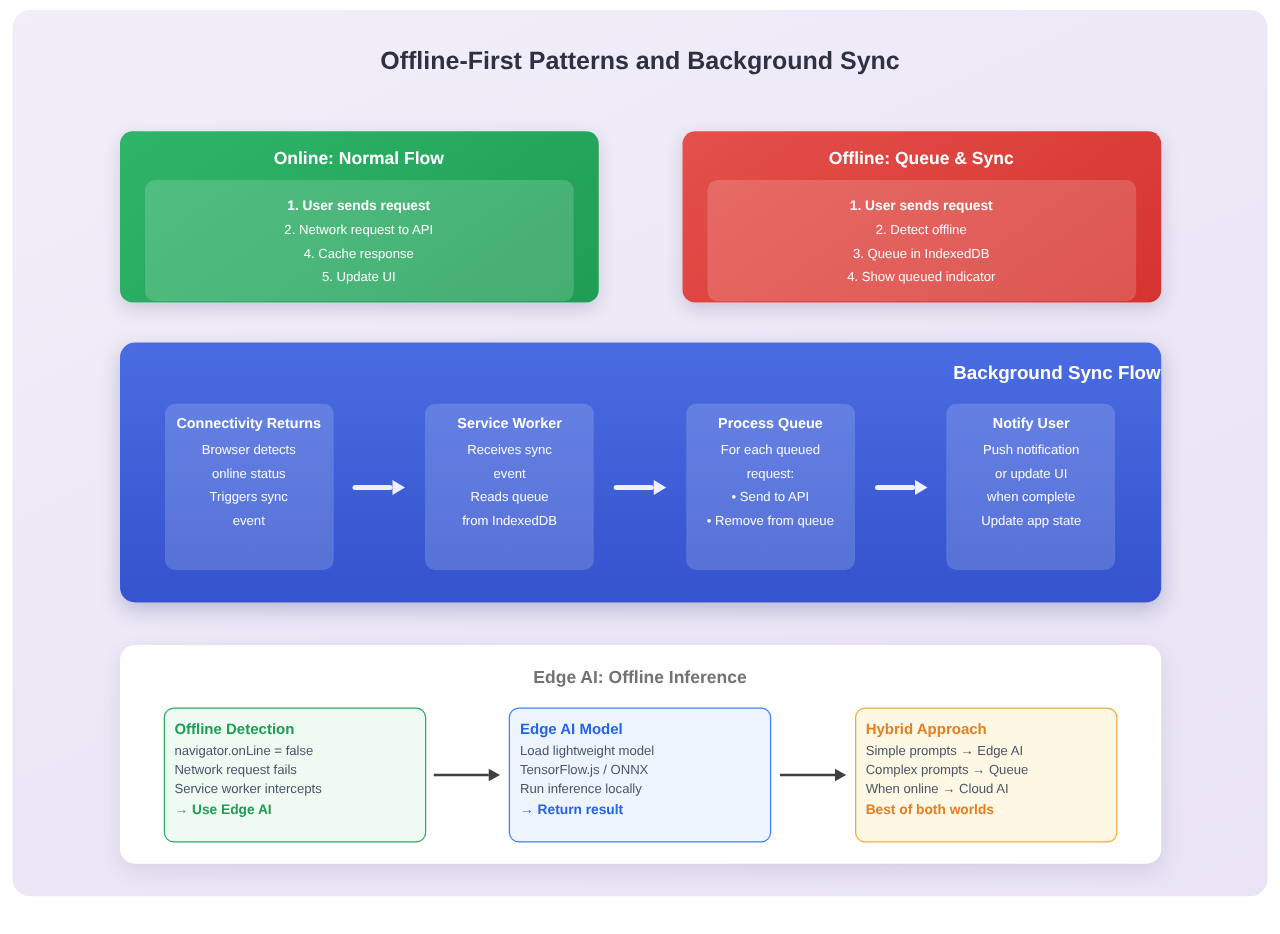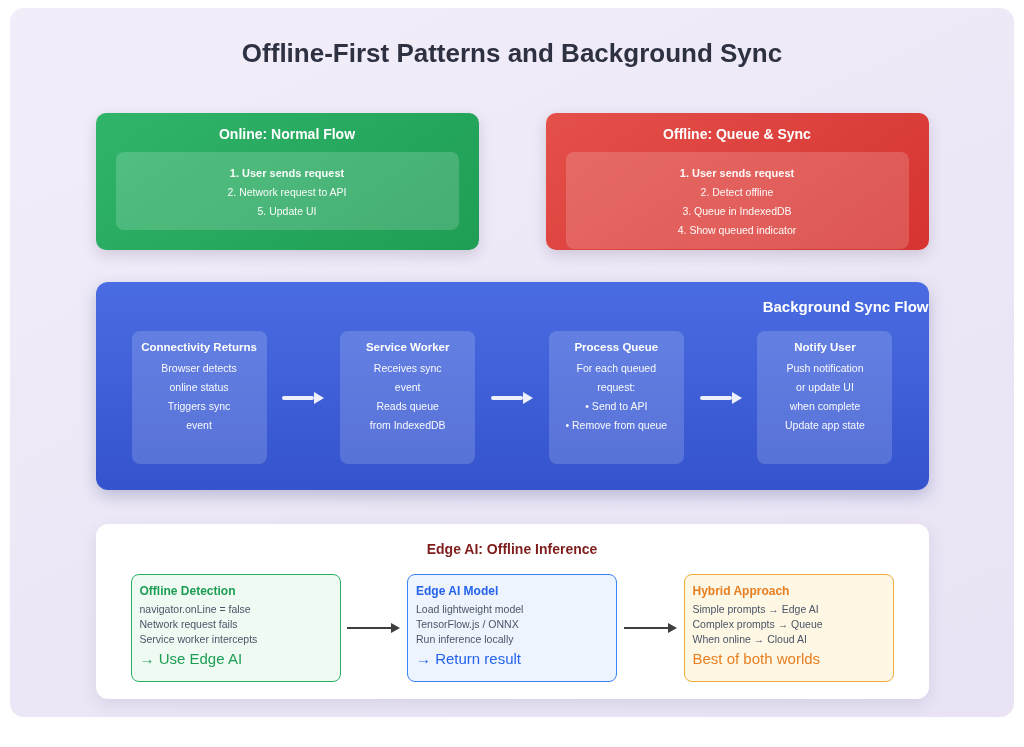--- a/index.html
+++ b/index.html
@@ -13,21 +13,21 @@
   .canvas {
     position: absolute;
     left: 10px; right: 10px; top: 8px; bottom: 30px;
     background: linear-gradient(155deg, #f2eef9 0%, #ece7f6 55%, #e9e3f5 100%);
     border-radius: 14px;
   }
   .page-title {
     margin: 0;
     padding-top: 30px;
     text-align: center;
-    font-size: 26px;
+    font-size: 20px;
     font-weight: bold;
     color: #2d3142;
   }
   .content { width: 833px; margin: 0 auto; }
 
   
   .top-row { display: flex; gap: 67px; margin-top: 44px; }
   .flow-card {
     flex: 1;
     height: 137px;
@@ -110,42 +110,42 @@
     height: 175px;
     box-sizing: border-box;
     border-radius: 12px;
     background: #ffffff;
     padding-top: 17px;
     box-shadow: 0 6px 16px rgba(80, 70, 120, 0.12);
   }
   .edge-title-main {
     margin: 0;
     text-align: center;
-    color: #7f1d1d;
+    color: #737373;
     font-size: 14px;
     font-weight: bold;
   }
   .edge-row {
     display: flex;
     align-items: center;
     justify-content: space-between;
     padding: 17px 35px 0;
   }
   .edge-box {
     width: 210px;
     height: 108px;
     box-sizing: border-box;
     border: 1.5px solid #999;
     border-radius: 8px;
     padding: 9px 8px;
     background: #f5f5f5;
   }
   .edge-box-title { font-size: 12px; font-weight: bold; margin-bottom: 5px; }
   .edge-line { font-size: 10.5px; color: #4a5568; margin: 3px 0; }
-  .edge-highlight { font-size: 15px; font-weight: normal; margin-top: 5px; }
+  .edge-highlight { font-size: 11px; font-weight: bold; margin-top: 5px; }
 
   .dark-arrow { display: flex; align-items: center; }
   .dark-arrow .shaft { width: 44px; height: 2px; background: #3f3f3f; }
   .dark-arrow .head {
     width: 0; height: 0;
     border-top: 5px solid transparent;
     border-bottom: 5px solid transparent;
     border-left: 9px solid #3f3f3f;
   }
 </style>
@@ -157,20 +157,21 @@
 
   <div class="content">
 
     <div class="top-row">
 
       <section class="flow-card green">
         <h2 class="flow-card-title">Online: Normal Flow</h2>
         <div class="steps-panel">
           <div class="step first">1. User sends request</div>
           <div class="step">2. Network request to API</div>
+          <div class="step">4. Cache response</div>
           <div class="step">5. Update UI</div>
         </div>
       </section>
 
       <section class="flow-card red">
         <h2 class="flow-card-title">Offline: Queue &amp; Sync</h2>
         <div class="steps-panel">
           <div class="step first">1. User sends request</div>
           <div class="step">2. Detect offline</div>
           <div class="step">3. Queue in IndexedDB</div>

